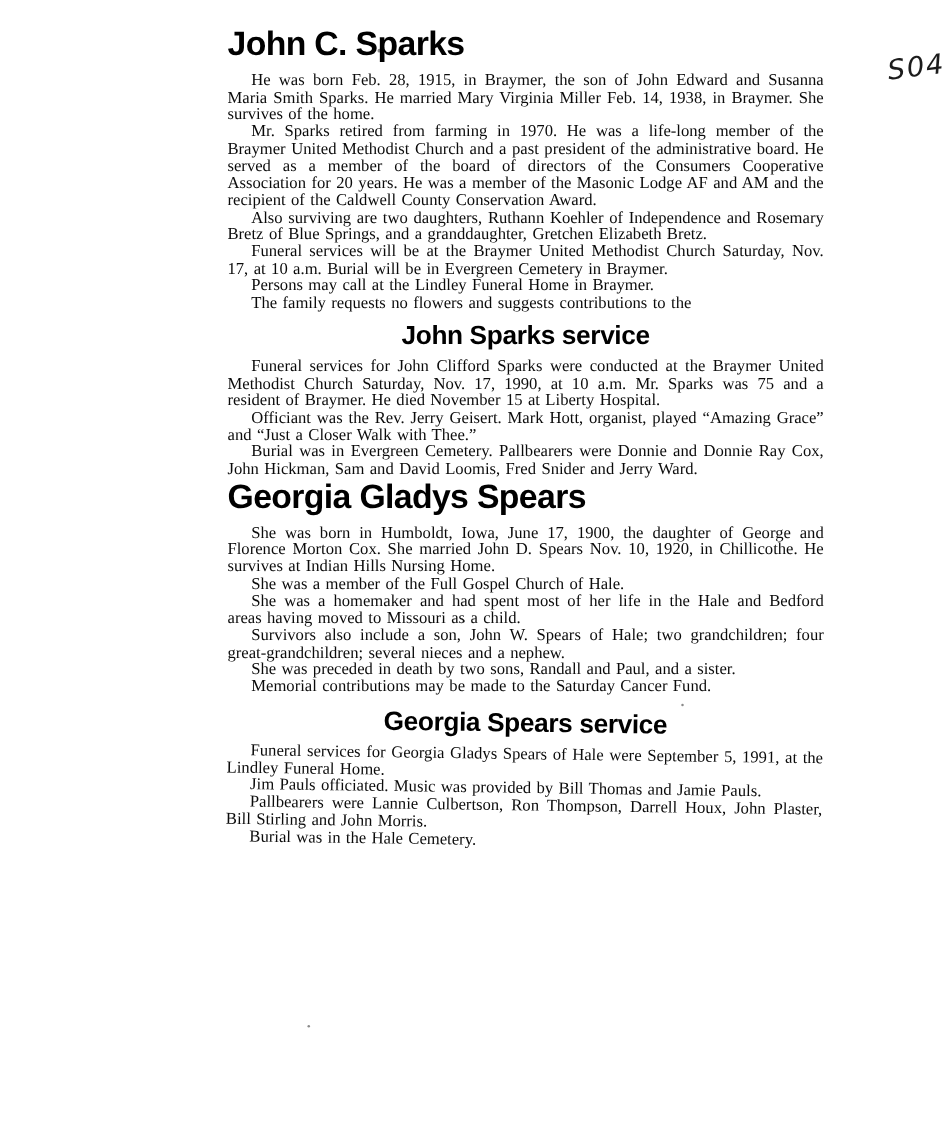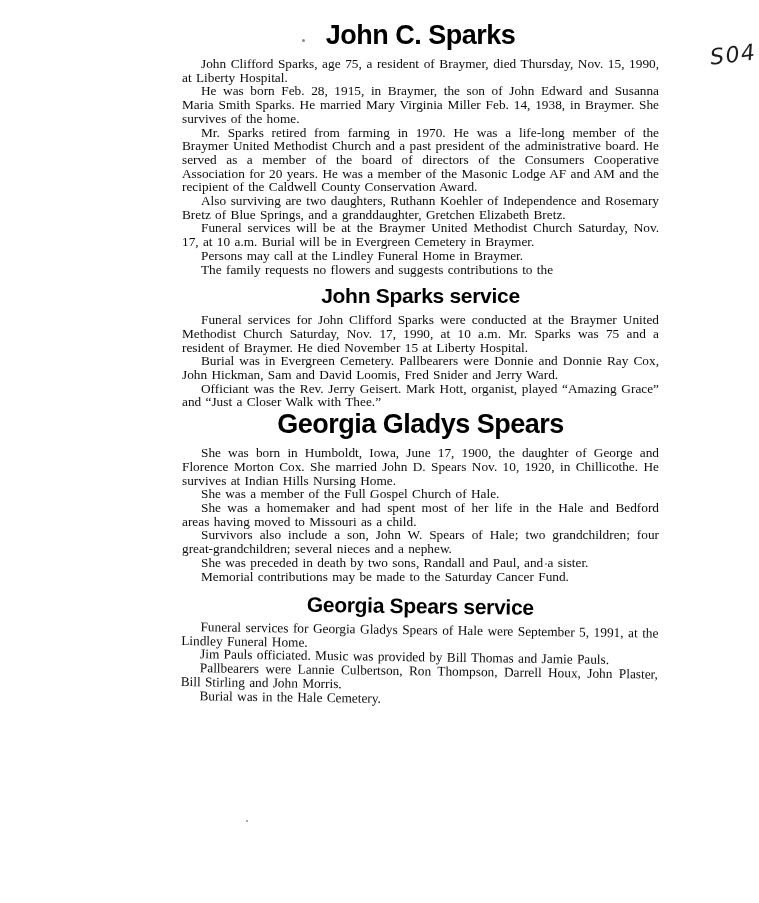--- a/index.html
+++ b/index.html
@@ -20,21 +20,20 @@
     position: absolute;
     left: 182px;
     top: 20px;
     width: 477px;
   }
   .obit-title {
     font-family: "Liberation Sans", sans-serif;
     font-weight: 700;
     font-size: 27px;
     letter-spacing: -0.5px;
-    text-align: center;
     margin: 0 0 6px 0;
     color: #000;
   }
   .service-title {
     font-family: "Liberation Sans", sans-serif;
     font-weight: 700;
     font-size: 21px;
     letter-spacing: -0.3px;
     text-align: center;
     margin: 8px 0 5px 0;
@@ -86,34 +85,33 @@
 
   <div class="speck speck1"></div>
   <div class="speck speck2"></div>
   <div class="speck speck3"></div>
   <div class="speck speck4"></div>
 
   <div class="column">
 
     <section class="sec-sparks-obit">
       <h1 class="obit-title">John C. Sparks</h1>
-      <p class="body-par">John Clifford Sparks, age 75, a resident of Braymer, died Thursday, Nov. 15, 1990, at Liberty Hospital.</p>
       <p class="body-par">He was born Feb. 28, 1915, in Braymer, the son of John Edward and Susanna Maria Smith Sparks. He married Mary Virginia Miller Feb. 14, 1938, in Braymer. She survives of the home.</p>
       <p class="body-par">Mr. Sparks retired from farming in 1970. He was a life-long member of the Braymer United Methodist Church and a past president of the administrative board. He served as a member of the board of directors of the Consumers Cooperative Association for 20 years. He was a member of the Masonic Lodge AF and AM and the recipient of the Caldwell County Conservation Award.</p>
       <p class="body-par">Also surviving are two daughters, Ruthann Koehler of Independence and Rosemary Bretz of Blue Springs, and a granddaughter, Gretchen Elizabeth Bretz.</p>
       <p class="body-par">Funeral services will be at the Braymer United Methodist Church Saturday, Nov. 17, at 10 a.m. Burial will be in Evergreen Cemetery in Braymer.</p>
       <p class="body-par">Persons may call at the Lindley Funeral Home in Braymer.</p>
       <p class="body-par">The family requests no flowers and suggests contributions to the</p>
     </section>
 
     <section class="sec-sparks-service">
       <h2 class="service-title">John Sparks service</h2>
       <p class="body-par">Funeral services for John Clifford Sparks were conducted at the Braymer United Methodist Church Saturday, Nov. 17, 1990, at 10 a.m. Mr. Sparks was 75 and a resident of Braymer. He died November 15 at Liberty Hospital.</p>
+      <p class="body-par">Officiant was the Rev. Jerry Geisert. Mark Hott, organist, played “Amazing Grace” and “Just a Closer Walk with Thee.”</p>
       <p class="body-par">Burial was in Evergreen Cemetery. Pallbearers were Donnie and Donnie Ray Cox, John Hickman, Sam and David Loomis, Fred Snider and Jerry Ward.</p>
-      <p class="body-par">Officiant was the Rev. Jerry Geisert. Mark Hott, organist, played “Amazing Grace” and “Just a Closer Walk with Thee.”</p>
     </section>
 
     <section class="sec-spears-obit">
       <h1 class="obit-title">Georgia Gladys Spears</h1>
       <p class="body-par">She was born in Humboldt, Iowa, June 17, 1900, the daughter of George and Florence Morton Cox. She married John D. Spears Nov. 10, 1920, in Chillicothe. He survives at Indian Hills Nursing Home.</p>
       <p class="body-par">She was a member of the Full Gospel Church of Hale.</p>
       <p class="body-par">She was a homemaker and had spent most of her life in the Hale and Bedford areas having moved to Missouri as a child.</p>
       <p class="body-par">Survivors also include a son, John W. Spears of Hale; two grandchildren; four great-grandchildren; several nieces and a nephew.</p>
       <p class="body-par">She was preceded in death by two sons, Randall and Paul, and a sister.</p>
       <p class="body-par">Memorial contributions may be made to the Saturday Cancer Fund.</p>

